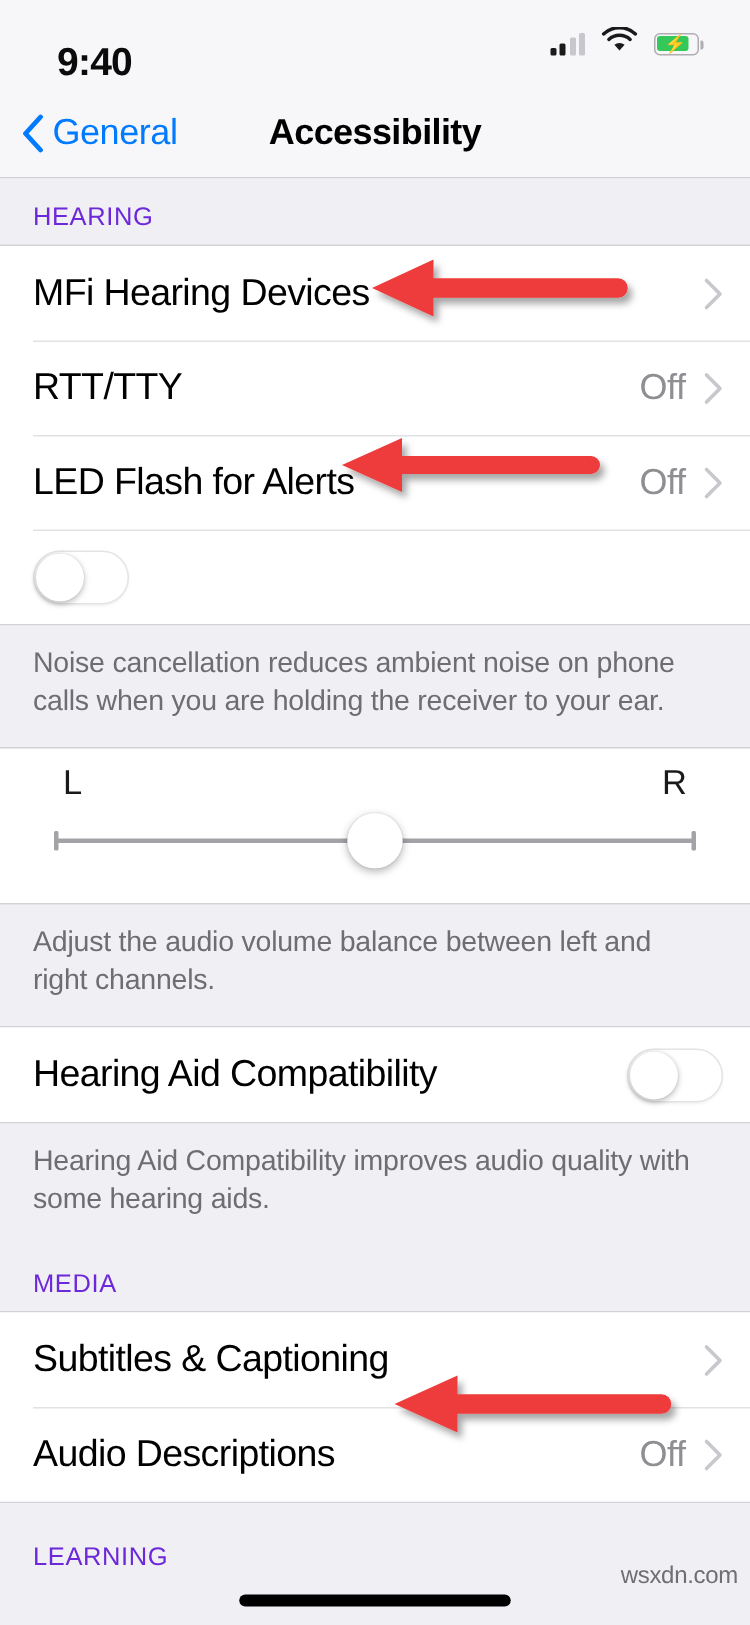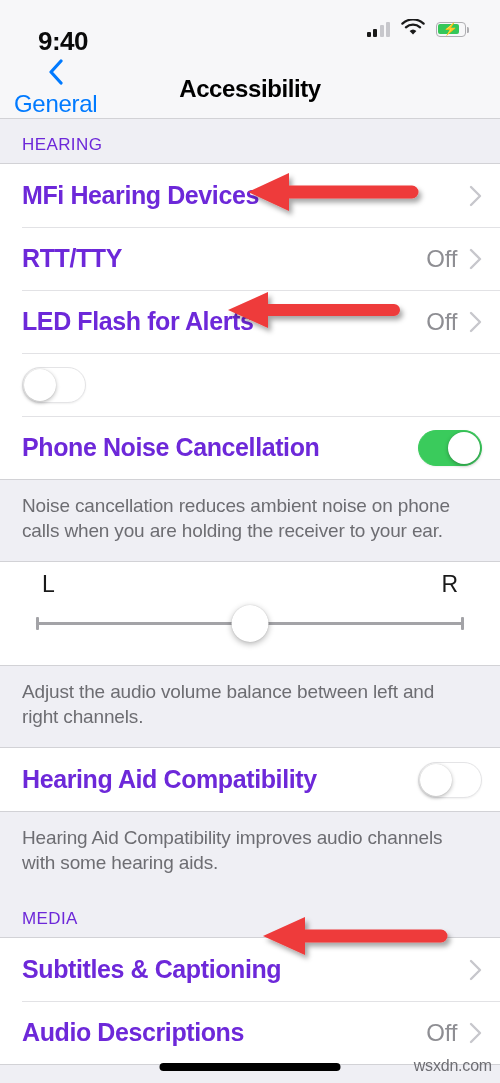--- a/index.html
+++ b/index.html
@@ -60,21 +60,20 @@
   .navbar {
     position:absolute; top:58px; left:0;
     width:500px; height:61px;
     background:#F7F7F9;
     display:flex; align-items:center;
   }
   .back-btn {
     position:absolute; left:14px;
     display:flex; align-items:center; gap:5px;
     cursor:pointer;
-    flex-direction:column;
   }
   .back-chev { width:16px; height:26px; display:block; }
   .back-label { font-size:24px; color:#007AFF; letter-spacing:-0.3px; }
   .nav-title {
     width:500px; text-align:center;
     font-size:24px; font-weight:bold; color:#000;
     letter-spacing:-0.4px;
   }
   .navbar:after {
     content:""; position:absolute; bottom:0; left:0;
@@ -96,21 +95,21 @@
     position:relative;
     height:63px;
     display:flex; align-items:center;
     padding:0 18px 0 22px;
     background:#FFFFFF;
   }
   .row + .row:before {
     content:""; position:absolute; top:0; left:22px;
     width:478px; height:1px; background:#E2E2E5;
   }
-  .row-label { font-size:25px; color:#6d28d9; letter-spacing:-0.4px; flex:1;font-weight:bold; }
+  .row-label { font-size:25px; color:#000000; letter-spacing:-0.4px; flex:1; }
   .row-value { font-size:24px; color:#8E8E93; margin-right:12px; letter-spacing:-0.3px; }
   .chevron { width:13px; height:22px; display:block; flex:none; }
 
   
   .toggle {
     width:64px; height:36px; border-radius:18px;
     position:relative; flex:none;
     background:#FFFFFF; border:1.5px solid #E4E4E6;
     box-shadow:0 1px 2px rgba(0,0,0,.06);
     cursor:pointer;
@@ -169,21 +168,21 @@
   .arrow { position:absolute; pointer-events:none; }
   .arrow svg { display:block; overflow:visible; }
 
   
   .home-indicator {
     position:absolute; left:50%; transform:translateX(-50%);
     bottom:12px; width:181px; height:8px;
     background:#000; border-radius:5px;
   }
   .watermark {
-    position:absolute; right:8px; bottom:8px;
+    position:absolute; right:8px; bottom:23px;
     font-size:16px; color:#6E6E73; letter-spacing:-0.2px;
   }
 </style>
 </head>
 <body>
 
 <div id="screen">
 
   <div class="statusbar">
     <div class="clock">9:40</div>
@@ -254,26 +253,20 @@
           </svg>
         </span>
       </div>
 
       <div class="row">
         <span class="toggle">
           <span class="knob"></span>
         </span>
       </div>
 
-      <div class="row">
-        <span class="row-label">Phone Noise Cancellation</span>
-        <span class="toggle on">
-          <span class="knob"></span>
-        </span>
-      </div>
     </div>
 
     <div class="footer-note">Noise cancellation reduces ambient noise on phone calls when you are holding the receiver to your ear.</div>
 
     <div class="slider-row">
       <div class="lr-labels">
         <span>L</span>
         <span>R</span>
       </div>
       <div class="slider-track">
@@ -285,21 +278,21 @@
 
     <div class="group">
       <div class="row">
         <span class="row-label">Hearing Aid Compatibility</span>
         <span class="toggle">
           <span class="knob"></span>
         </span>
       </div>
     </div>
 
-    <div class="footer-note">Hearing Aid Compatibility improves audio channels with some hearing aids.</div>
+    <div class="footer-note">Hearing Aid Compatibility improves audio quality with some hearing aids.</div>
 
     <div class="section-header">MEDIA</div>
 
     <div class="group">
       <div class="row">
         <span class="row-label">Subtitles &amp; Captioning</span>
         <span class="chevron">
           <svg width="13" height="22" viewBox="0 0 13 22">
             <path d="M2 2l9 9-9 9" stroke="#C7C7CC" stroke-width="2.4" fill="none" stroke-linecap="round" stroke-linejoin="round"></path>
           </svg>

